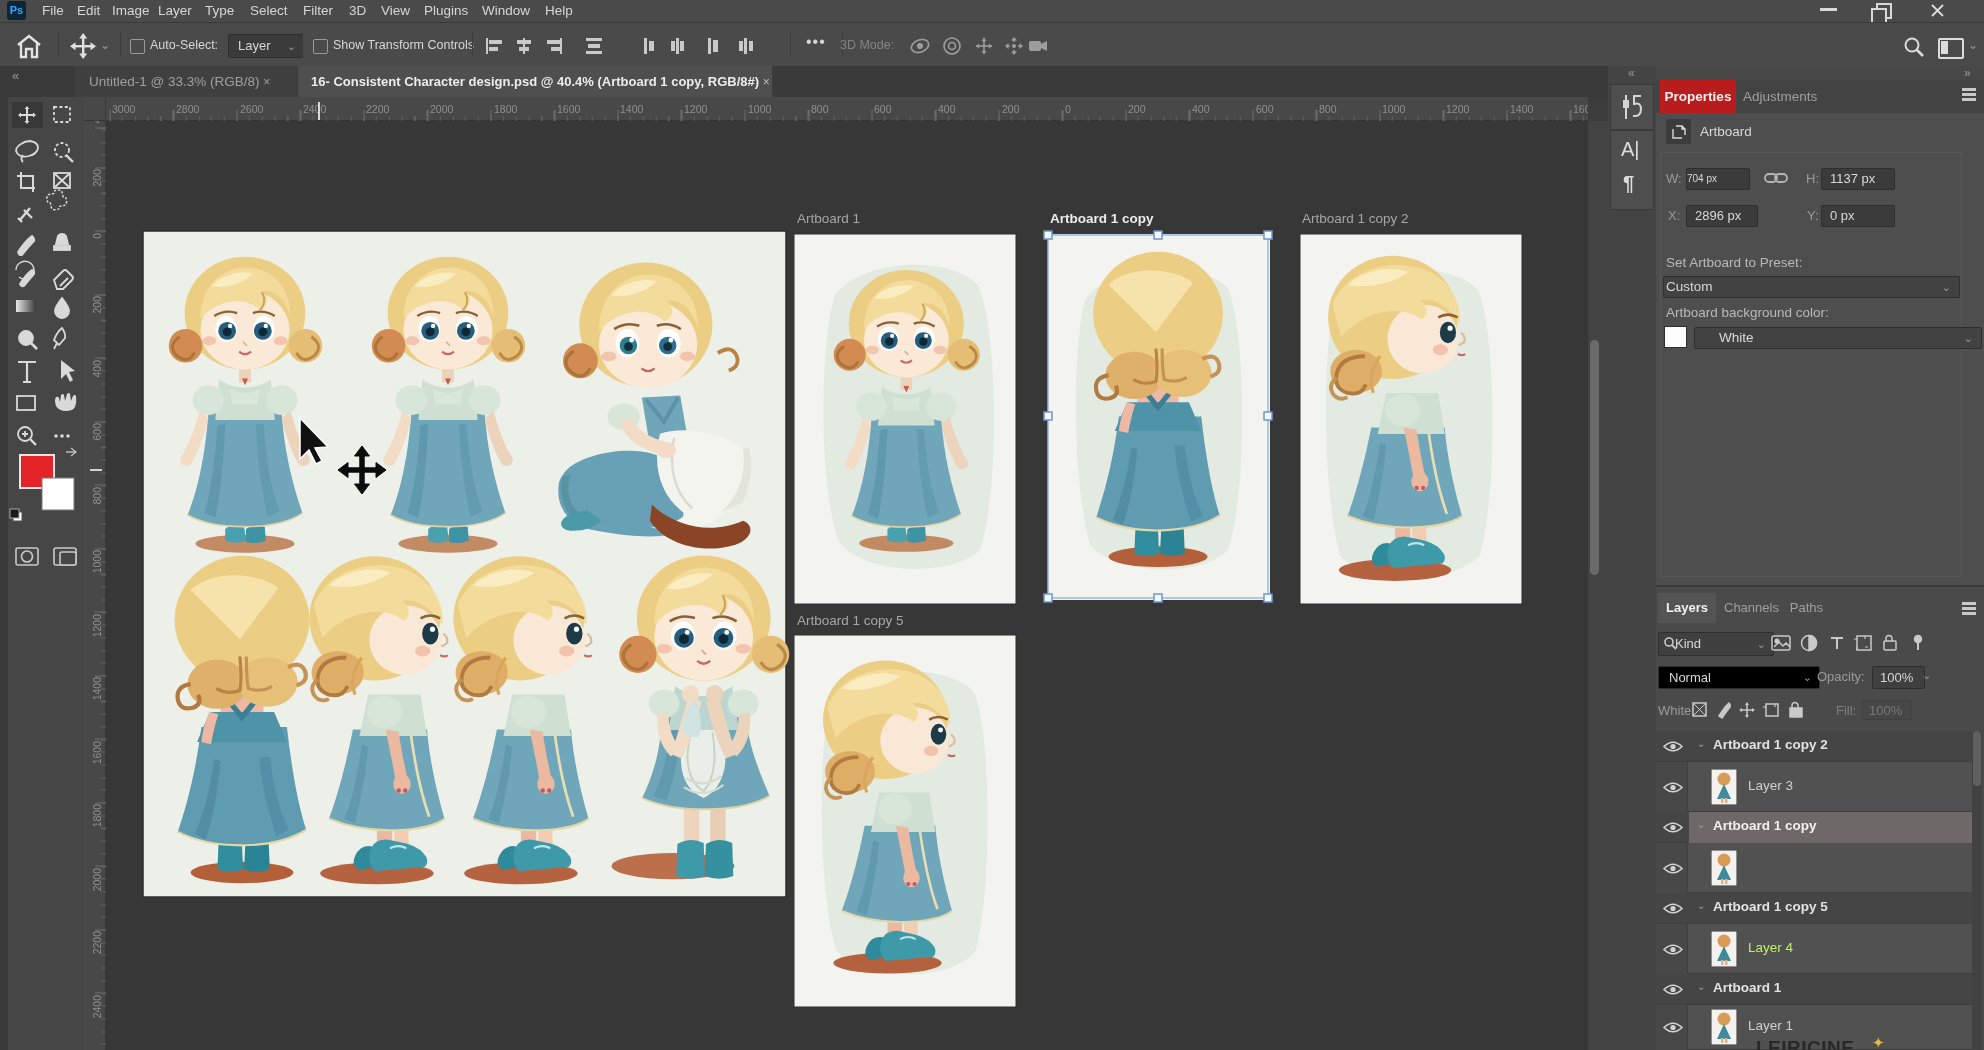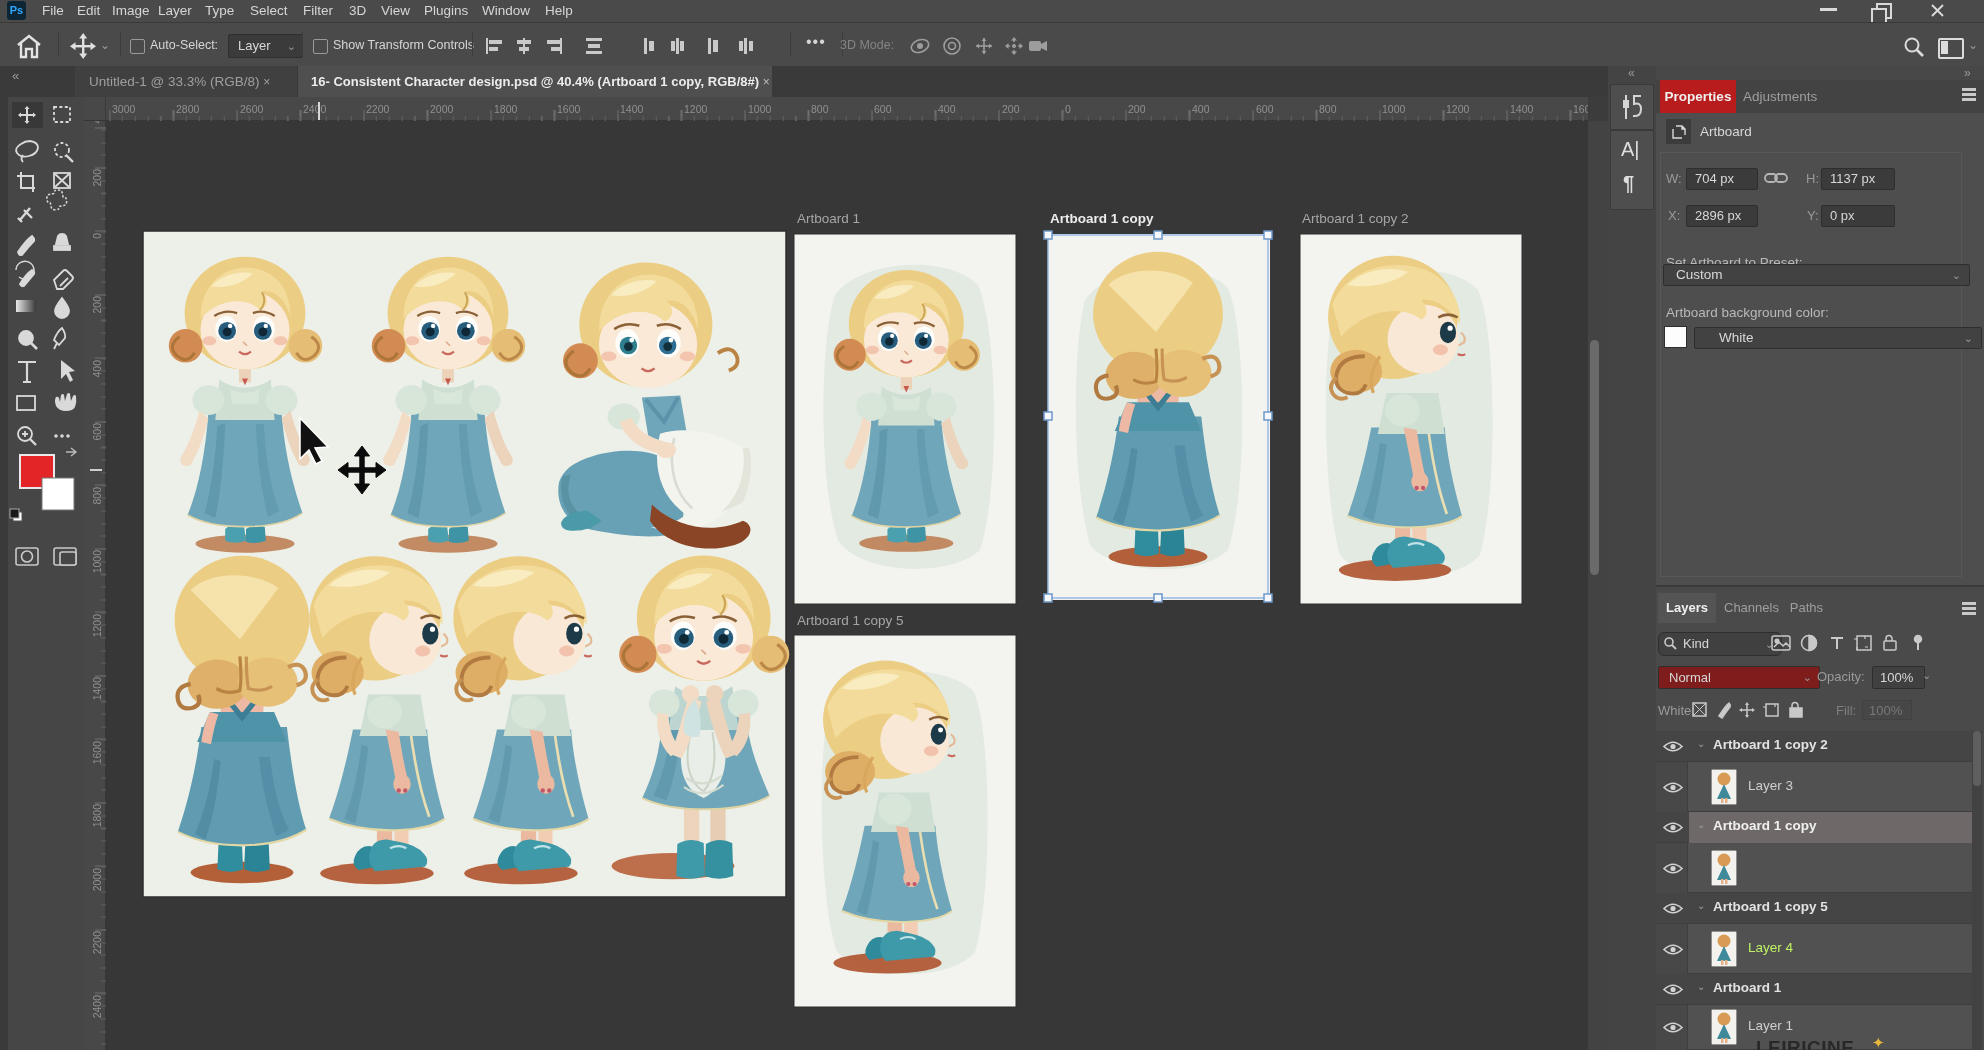--- a/index.html
+++ b/index.html
@@ -530,46 +530,46 @@
 <div class="abs" style="left:1962px;top:88px;width:14px;height:2.5px;background:#c9c9c9;box-shadow:0 5px #c9c9c9,0 10px #c9c9c9;"></div>
 <div class="abs" style="left:1656px;top:113px;width:328px;height:472px;background:#4e4e4e;"></div>
 <div class="abs" style="left:1666px;top:119px;width:25px;height:25px;background:#3c3c3c;"></div>
 <svg class="abs" style="left:1671px;top:124px;" width="16" height="16" viewBox="0 0 16 16">
     <path d="M2 5 v9 h9 M5 2 h6 l3 3 v6 M11 2 v3 h3" stroke="#d9d9d9" stroke-width="1.4" fill="none"></path>
   </svg>
 <div class="abs" style="left:1700px;top:124px;color:#d8d8d8;font-size:13.5px;">Artboard</div>
 <div class="abs" style="left:1660px;top:152px;width:302px;height:425px;border:1px solid #585858;box-sizing:border-box;"></div>
 
 <div class="abs dim" style="left:1666px;top:171px;font-size:13px;">W:</div>
-<div class="ibox" style="left:1686px;top:168px;width:62px;height:20px;font-size:13px;line-height:20px;padding-left:8px;">704 px</div>
+<div class="ibox" style="left:1686px;top:168px;width:62px;height:20px;font-size:10px;line-height:20px;padding-left:0;">704 px</div>
 <svg class="abs" style="left:1764px;top:171px;" width="24" height="14" viewBox="0 0 24 14">
     <g stroke="#b5b5b5" stroke-width="1.8" fill="none">
       <rect x="1" y="3" width="12" height="8" rx="4"></rect>
       <rect x="11" y="3" width="12" height="8" rx="4"></rect>
     </g>
   </svg>
 <div class="abs dim" style="left:1806px;top:171px;font-size:13px;">H:</div>
 <div class="ibox" style="left:1821px;top:168px;width:64px;height:20px;font-size:13px;line-height:20px;padding-left:8px;">1137 px</div>
 <div class="abs dim" style="left:1668px;top:208px;font-size:13px;">X:</div>
 <div class="ibox" style="left:1686px;top:205px;width:62px;height:20px;font-size:13px;line-height:20px;padding-left:8px;">2896 px</div>
 <div class="abs dim" style="left:1807px;top:208px;font-size:13px;">Y:</div>
 <div class="ibox" style="left:1821px;top:205px;width:64px;height:20px;font-size:13px;line-height:20px;padding-left:8px;">0 px</div>
 
 <div class="abs" style="left:1666px;top:255px;color:#b9b9b9;font-size:13.5px;">Set Artboard to Preset:</div>
-<div class="ibox" style="left:1663px;top:264px;width:293px;height:20px;font-size:13.5px;line-height:20px;padding-left:12px;background:#424242;">Custom<span style="color:#9a9a9a;position:absolute;right:8px;font-size:11px;">⌄</span></div>
+<div class="ibox" style="left:1663px;top:276px;width:293px;height:20px;font-size:13.5px;line-height:20px;padding-left:2px;background:#424242;">Custom<span style="color:#9a9a9a;position:absolute;right:8px;font-size:11px;">⌄</span></div>
 <div class="abs" style="left:1666px;top:305px;color:#b9b9b9;font-size:13.5px;">Artboard background color:</div>
 <div class="abs" style="left:1664px;top:326px;width:21px;height:20px;background:#fdfdfd;border:1px solid #2e2e2e;"></div>
 <div class="ibox" style="left:1694px;top:327px;width:262px;height:20px;font-size:13.5px;line-height:20px;padding-left:24px;background:#424242;">White<span style="color:#9a9a9a;position:absolute;right:8px;font-size:11px;">⌄</span></div>
 
 <div class="abs" style="left:1656px;top:585px;width:328px;height:465px;background:#4a4a4a;border-top:2px solid #3a3a3a;box-sizing:border-box;"></div>
 <div class="abs" style="left:1658px;top:593px;width:58px;height:30px;background:#545454;color:#f0f0f0;font-weight:bold;font-size:13px;line-height:30px;text-align:center;">Layers</div>
 <div class="abs" style="left:1724px;top:593px;width:150px;height:30px;color:#9f9f9f;font-size:13px;line-height:30px;">Channels&nbsp;&nbsp;&nbsp;Paths</div>
 <div class="abs" style="left:1962px;top:602px;width:14px;height:2.5px;background:#c9c9c9;box-shadow:0 5px #c9c9c9,0 10px #c9c9c9;"></div>
 
-<div class="ibox" style="left:1658px;top:632px;width:98px;height:22px;font-size:13px;line-height:22px;padding-left:24px;background:#404040;border-radius:6px;">Kind<span style="color:#9a9a9a;position:absolute;right:7px;font-size:11px;">⌄</span></div>
+<div class="ibox" style="left:1658px;top:632px;width:98px;height:22px;font-size:13px;line-height:22px;padding-left:16px;background:#404040;">Kind<span style="color:#9a9a9a;position:absolute;right:7px;font-size:11px;">⌄</span></div>
 <svg class="abs" style="left:1663px;top:636px;" width="14" height="14" viewBox="0 0 14 14">
     <circle cx="6" cy="6" r="4" stroke="#c9c9c9" stroke-width="1.6" fill="none"></circle>
     <line x1="9" y1="9" x2="13" y2="13" stroke="#c9c9c9" stroke-width="1.8"></line>
   </svg>
 <svg class="abs" style="left:1771px;top:634px;" width="160" height="18" viewBox="0 0 160 18">
   <g stroke="#c9c9c9" stroke-width="1.5" fill="none">
     <rect x="1" y="2" width="18" height="14" rx="2"></rect>
       <circle cx="6" cy="7" r="1.8" fill="#c9c9c9"></circle>
       <path d="M3 13 l5 -5 l4 4 l3 -3 l4 4"></path>
     <circle cx="38" cy="9" r="7.5"></circle>
@@ -577,21 +577,21 @@
     <path d="M60 4 h12 m-6 0 v11" stroke-width="2"></path>
     <rect x="86" y="2" width="14" height="14"></rect>
       <path d="M83 5 h3 m8 -3 v3 m3 8 h-3 m-8 3 v-3" stroke-width="1.2"></path>
     <rect x="113" y="7" width="12" height="9" rx="1"></rect>
       <path d="M115 7 v-2.5 a3 3 0 0 1 6 0 l0 2.5"></path>
     <circle cx="147" cy="5" r="3.5" fill="#c9c9c9"></circle>
       <path d="M147 9 v7" stroke-width="2"></path>
   </g>
 </svg>
 
-<div class="ibox" style="left:1658px;top:666px;width:150px;height:21px;font-size:13px;line-height:21px;padding-left:10px;background:#7f1d1d;">Normal<span style="color:#9a9a9a;position:absolute;right:7px;font-size:11px;">⌄</span></div>
+<div class="ibox" style="left:1658px;top:666px;width:150px;height:21px;font-size:13px;line-height:21px;padding-left:10px;background:#000000;">Normal<span style="color:#9a9a9a;position:absolute;right:7px;font-size:11px;">⌄</span></div>
 <div class="abs dim" style="left:1817px;top:669px;font-size:13px;">Opacity:</div>
 <div class="ibox" style="left:1872px;top:666px;width:44px;height:21px;font-size:13px;line-height:21px;padding-left:7px;background:#404040;">100%</div>
 <div class="abs dim" style="left:1922px;top:669px;font-size:11px;">⌄</div>
 
 <div class="abs dim" style="left:1658px;top:703px;font-size:13px;">White:</div>
 <svg class="abs" style="left:1692px;top:700px;" width="120" height="20" viewBox="0 0 120 20">
   <g stroke="#c9c9c9" stroke-width="1.5" fill="none">
     <rect x="1" y="3" width="13" height="13"></rect>
       <path d="M1 3 l13 13 M14 3 l-13 13" stroke-width="1"></path>
     <path d="M27 16 q6 -10 10 -13 q2 2 1 4 q-4 5 -8 11 z" fill="#c9c9c9"></path>

